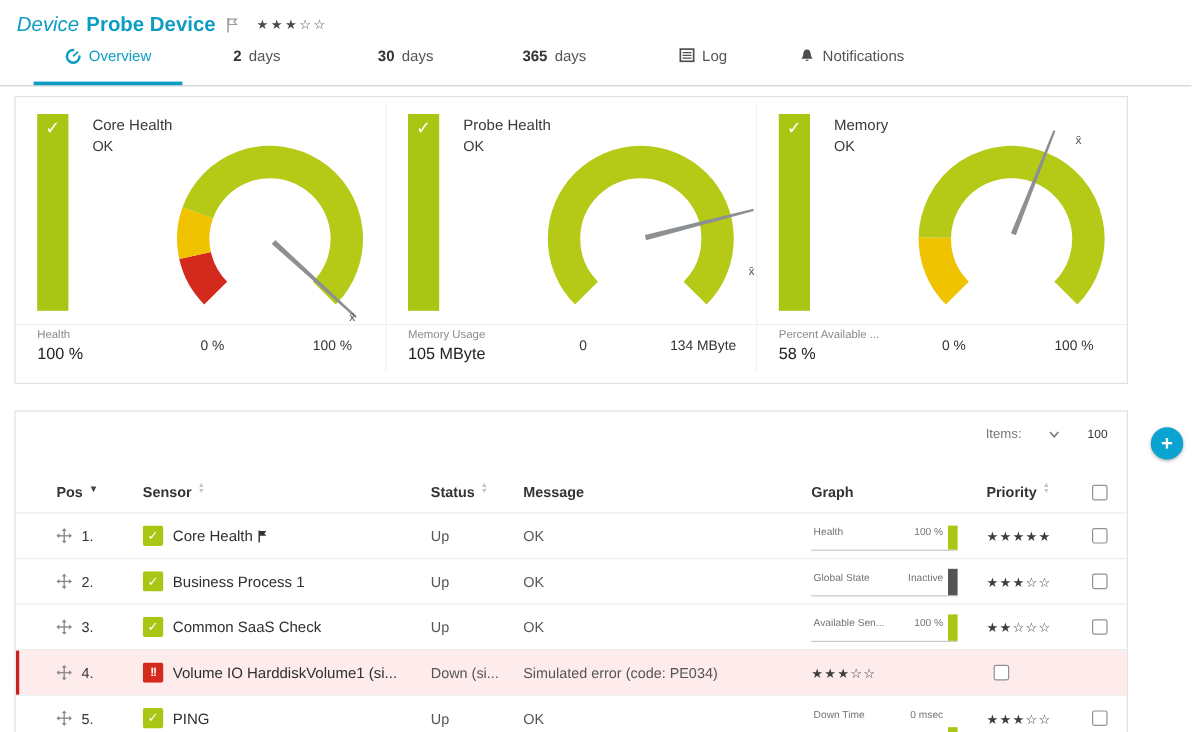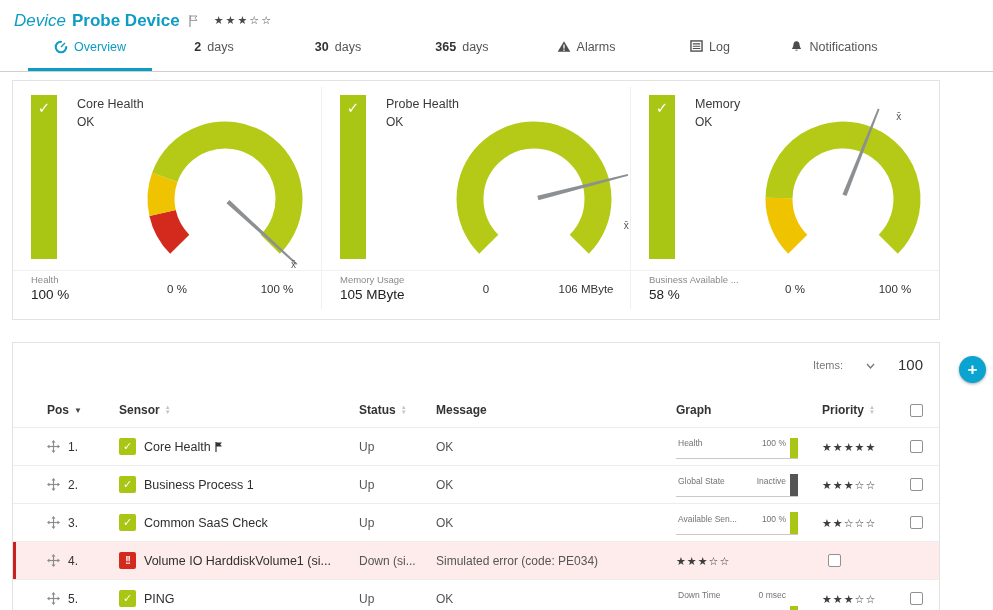--- a/index.html
+++ b/index.html
@@ -38,25 +38,25 @@
   .gmetric-label{font-size:9.5px;color:#8a8a8a;white-space:nowrap;}
   .gmetric-value{font-size:13.5px;color:#222;margin-top:2px;white-space:nowrap;}
   .gscale{position:absolute;bottom:14px;font-size:11.5px;color:#333;}
   .gscale0{left:134px;width:60px;text-align:center;}
   .gscale1{left:224px;width:80px;text-align:center;}
 
   
   .table-panel{margin-top:22px;position:relative;height:276px;overflow:hidden;}
   .items-control{position:absolute;top:13px;right:16px;display:flex;align-items:center;gap:23px;
     font-size:11px;color:#777;cursor:pointer;}
-  .items-value{font-size:15px;color:#333;}
+  .items-value{font-size:10px;color:#333;}
   .t-grid{display:grid;grid-template-columns:72px 240px 77px 240px 146px 82px 1fr;
     align-items:center;padding-left:34px;}
   .thead{margin-top:50px;height:34px;font-weight:bold;font-size:12px;color:#333;}
-  .th{display:flex;align-items:center;}
+  .th{display:flex;}
   .caret{font-size:8px;color:#444;margin-left:5px;}
   .sortud{display:inline-flex;flex-direction:column;margin-left:5px;}
   .sortud i{font-style:normal;font-size:6px;color:#c4c4c4;line-height:5px;}
   .trow{height:38px;border-top:1px solid #ededed;font-size:12px;color:#555;cursor:pointer;}
   .trow.alert{background:#fdeceb;box-shadow:inset 3px 0 0 #cc1f1f;}
   .c-pos{display:flex;align-items:center;gap:8px;color:#333;}
   .move{display:inline-flex;cursor:move;}
   .c-sensor{display:flex;align-items:center;padding-right:12px;overflow:hidden;}
   .sicon{display:inline-flex;width:17px;height:17px;border-radius:2px;align-items:center;justify-content:center;
     color:#fff;font-size:11px;font-weight:bold;margin-right:8px;flex:none;}
@@ -109,28 +109,20 @@
     </div>
     <div class="tab">
       <b>30</b>
       <span>days</span>
     </div>
     <div class="tab">
       <b>365</b>
       <span>days</span>
     </div>
     <div class="tab">
-      <span><svg width="14" height="13" viewBox="0 0 16 14">
-            <path d="M8 1 L15.2 13 H.8 Z" fill="#4d4d4d"></path>
-            <rect x="7.25" y="4.8" width="1.5" height="4.6" fill="#fff"></rect>
-            <rect x="7.25" y="10.4" width="1.5" height="1.6" fill="#fff"></rect>
-          </svg></span>
-      <span>Alarms</span>
-    </div>
-    <div class="tab">
       <span><svg width="13" height="12" viewBox="0 0 14 13">
             <rect x="1" y="1" width="12" height="11" fill="none" stroke="#4d4d4d" stroke-width="1.5"></rect>
             <path d="M3 4.2 h8 M3 6.7 h8 M3 9.2 h8" stroke="#4d4d4d" stroke-width="1.1"></path>
           </svg></span>
       <span>Log</span>
     </div>
     <div class="tab">
       <span><svg width="13" height="13" viewBox="0 0 16 16">
             <path d="M8 1.5 C5.4 1.5 4.4 3.6 4.2 5.8 C4 8 3.4 9.6 2.2 11 L13.8 11 C12.6 9.6 12 8 11.8 5.8 C11.6 3.6 10.6 1.5 8 1.5 Z" fill="#4d4d4d"></path>
             <path d="M6.3 12 a1.8 1.8 0 0 0 3.4 0 Z" fill="#4d4d4d"></path>
@@ -173,38 +165,38 @@
             <path d="M 64.74516600406095 137.25483399593904 A 64 64 0 1 1 155.25483399593904 137.25483399593904" stroke="#b4ca16" stroke-width="27" fill="none"></path>
             <polygon points="114,89.8 114,94.2 207,92.9 207,91.1" fill="#8d9092" transform="rotate(-14.400000000000006 110 92)"></polygon>
             <text x="202.25248208062987" y="121.9746484543699" fill="#555" font-size="10" text-anchor="middle">x̄</text>
           </svg>
     <div class="gline"></div>
     <div class="gmetric">
       <div class="gmetric-label">Memory Usage</div>
       <div class="gmetric-value">105 MByte</div>
     </div>
     <div class="gscale gscale0">0</div>
-    <div class="gscale gscale1">106 MByte</div>
+    <div class="gscale gscale1">134 MByte</div>
   </div>
 
   <div class="gauge-card">
     <div class="gbar"><span class="gcheck">✓</span></div>
     <div class="ghead">
       <div class="gtitle">Memory</div>
       <div class="gstatus">OK</div>
     </div>
     <svg class="gauge-svg" viewBox="0 0 220 180">
             <path d="M 64.74516600406095 137.25483399593904 A 64 64 0 0 1 46.00789552117372 90.99473169204347" stroke="#f0c300" stroke-width="27" fill="none"></path>
             <path d="M 46.00789552117372 90.99473169204347 A 64 64 0 1 1 155.25483399593904 137.25483399593904" stroke="#b4ca16" stroke-width="27" fill="none"></path>
             <polygon points="114,89.8 114,94.2 207,92.9 207,91.1" fill="#8d9092" transform="rotate(-68.4 110 92)"></polygon>
             <text x="165.77550944819802" y="12.639477409772724" fill="#555" font-size="10" text-anchor="middle">x̄</text>
           </svg>
     <div class="gline"></div>
     <div class="gmetric">
-      <div class="gmetric-label">Business Available ...</div>
+      <div class="gmetric-label">Percent Available ...</div>
       <div class="gmetric-value">58 %</div>
     </div>
     <div class="gscale gscale0">0 %</div>
     <div class="gscale gscale1">100 %</div>
   </div>
 </div>
   </section>
 
   <section class="panel table-panel">
     <div class="items-control">

